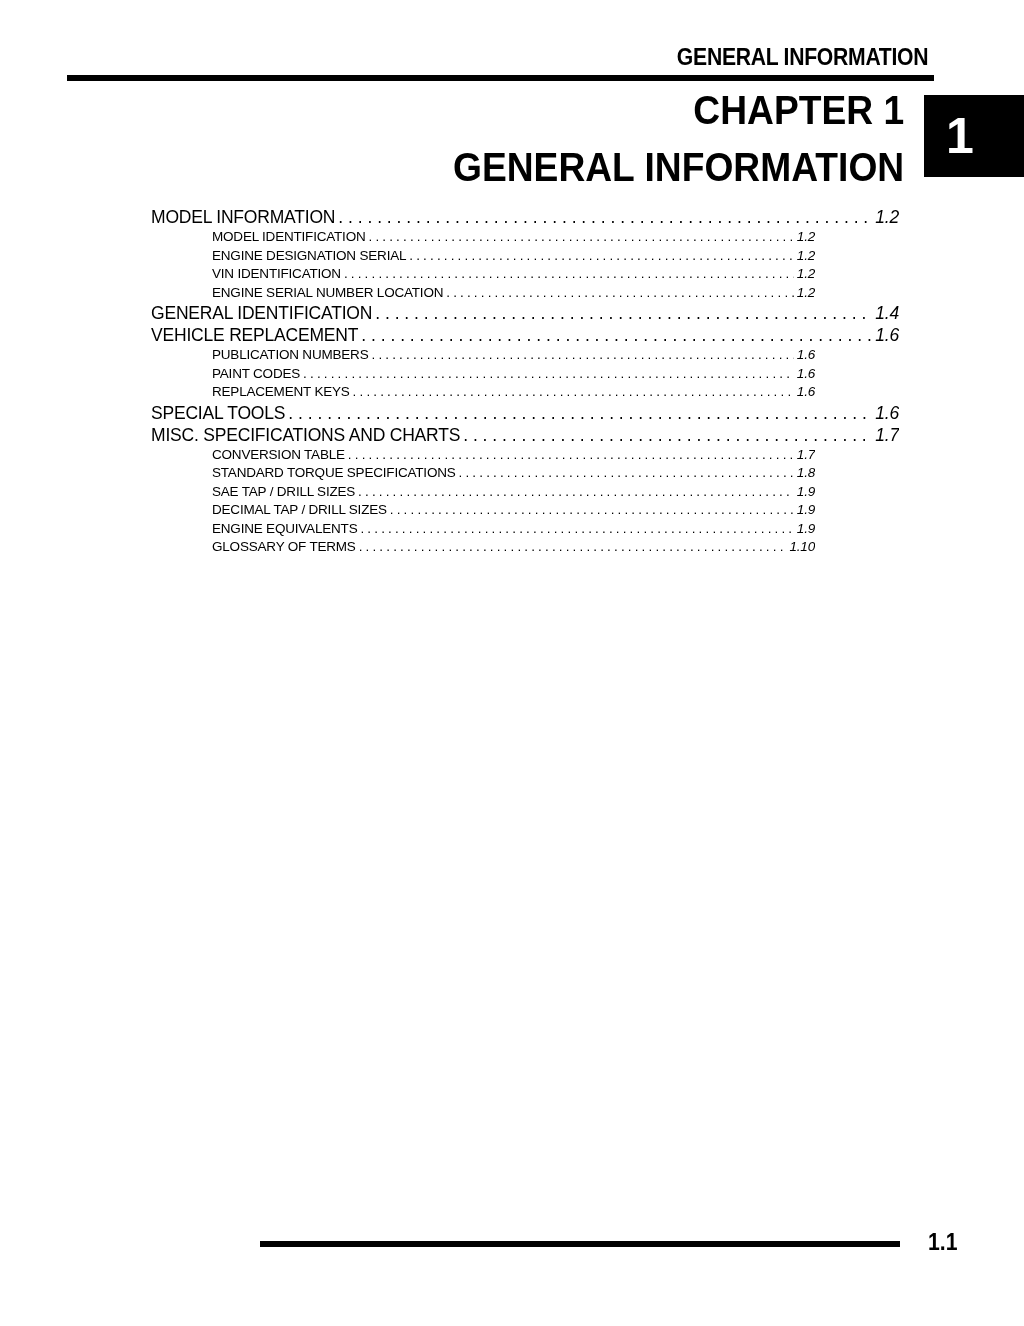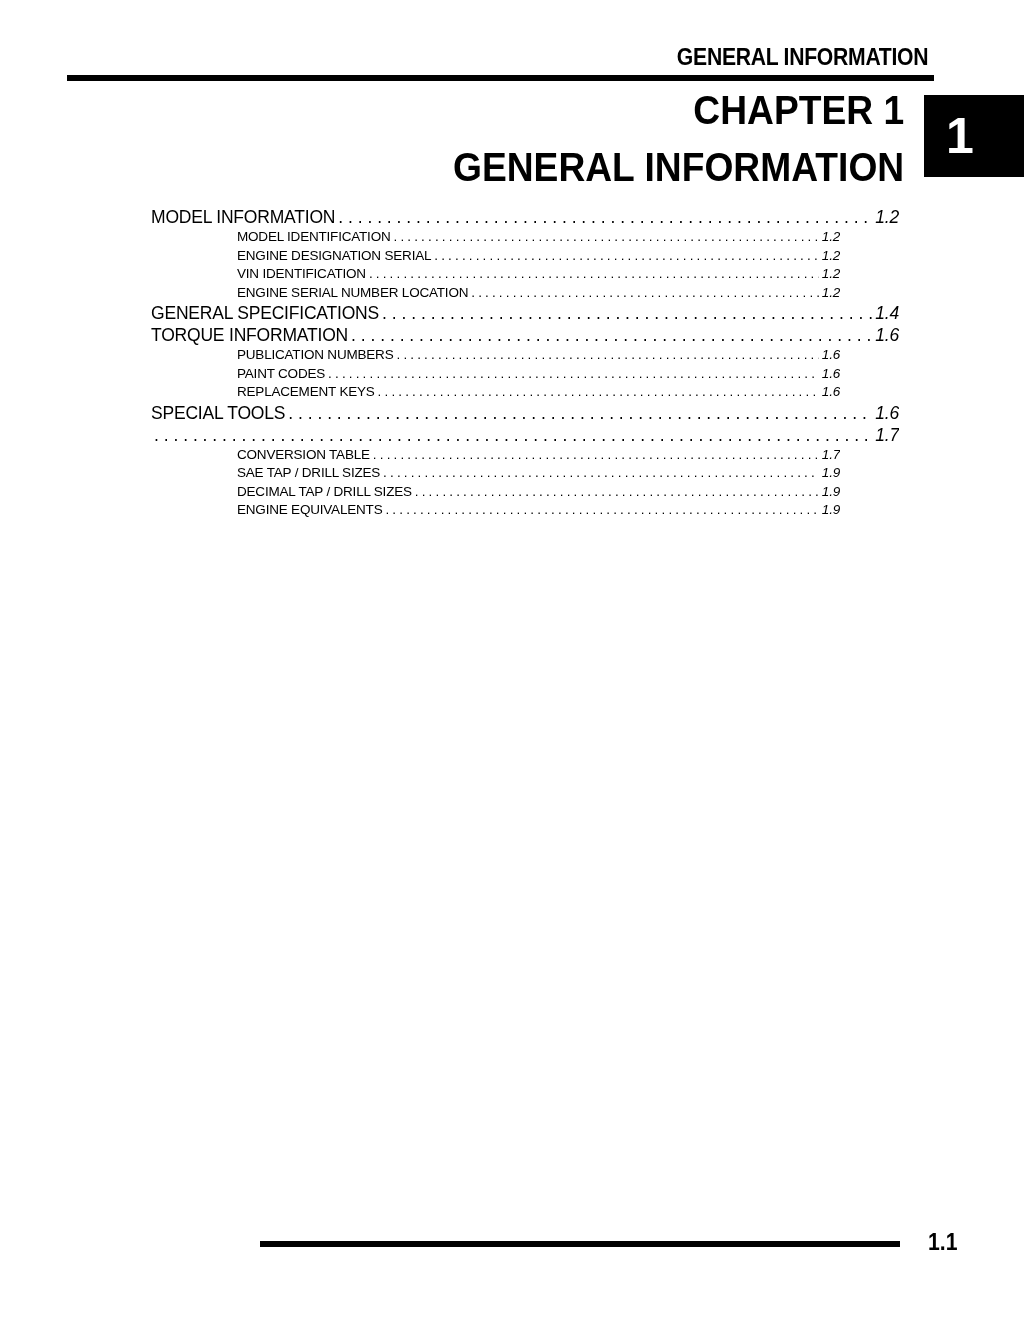--- a/index.html
+++ b/index.html
@@ -72,21 +72,21 @@
     .toc-row.main {
       font-size: 17.5px;
       height: 22px;
       line-height: 22px;
       letter-spacing: -0.2px;
     }
     .toc-row.sub {
       font-size: 13.5px;
       height: 18.5px;
       line-height: 18.5px;
-      margin-left: 86px;
+      margin-left: 61px;
       width: 603px;
       letter-spacing: -0.2px;
       justify-content: space-between;
     }
     .toc-title { flex: 0 0 auto; }
     .toc-leader {
       flex: 1 1 auto;
       overflow: hidden;
       margin: 0 3px;
       letter-spacing: 3px;
@@ -151,27 +151,27 @@
     <span class="toc-leader"></span>
     <span class="toc-page">1.2</span>
   </div>
   <div class="toc-row sub">
     <span class="toc-title">ENGINE SERIAL NUMBER LOCATION</span>
     <span class="toc-leader"></span>
     <span class="toc-page">1.2</span>
   </div>
 
   <div class="toc-row main">
-    <span class="toc-title">GENERAL SPECIFICATIONS</span>
+    <span class="toc-title">GENERAL IDENTIFICATION</span>
     <span class="toc-leader"></span>
     <span class="toc-page">1.4</span>
   </div>
 
   <div class="toc-row main">
-    <span class="toc-title">TORQUE INFORMATION</span>
+    <span class="toc-title">VEHICLE REPLACEMENT</span>
     <span class="toc-leader"></span>
     <span class="toc-page">1.6</span>
   </div>
   <div class="toc-row sub">
     <span class="toc-title">PUBLICATION NUMBERS</span>
     <span class="toc-leader"></span>
     <span class="toc-page">1.6</span>
   </div>
   <div class="toc-row sub">
     <span class="toc-title">PAINT CODES</span>
@@ -184,39 +184,50 @@
     <span class="toc-page">1.6</span>
   </div>
 
   <div class="toc-row main">
     <span class="toc-title">SPECIAL TOOLS</span>
     <span class="toc-leader"></span>
     <span class="toc-page">1.6</span>
   </div>
 
   <div class="toc-row main">
+    <span class="toc-title">MISC. SPECIFICATIONS AND CHARTS</span>
     <span class="toc-leader"></span>
     <span class="toc-page">1.7</span>
   </div>
   <div class="toc-row sub">
     <span class="toc-title">CONVERSION TABLE</span>
     <span class="toc-leader"></span>
     <span class="toc-page">1.7</span>
   </div>
   <div class="toc-row sub">
+    <span class="toc-title">STANDARD TORQUE SPECIFICATIONS</span>
+    <span class="toc-leader"></span>
+    <span class="toc-page">1.8</span>
+  </div>
+  <div class="toc-row sub">
     <span class="toc-title">SAE TAP / DRILL SIZES</span>
     <span class="toc-leader"></span>
     <span class="toc-page">1.9</span>
   </div>
   <div class="toc-row sub">
     <span class="toc-title">DECIMAL TAP / DRILL SIZES</span>
     <span class="toc-leader"></span>
     <span class="toc-page">1.9</span>
   </div>
   <div class="toc-row sub">
     <span class="toc-title">ENGINE EQUIVALENTS</span>
     <span class="toc-leader"></span>
     <span class="toc-page">1.9</span>
+  </div>
+  <div class="toc-row sub">
+    <span class="toc-title">GLOSSARY OF TERMS</span>
+    <span class="toc-leader"></span>
+    <span class="toc-page">1.10</span>
   </div>
 </div>
 
 <div class="footer-rule"></div>
 <div class="page-number">1.1</div>
 
 </body></html>

